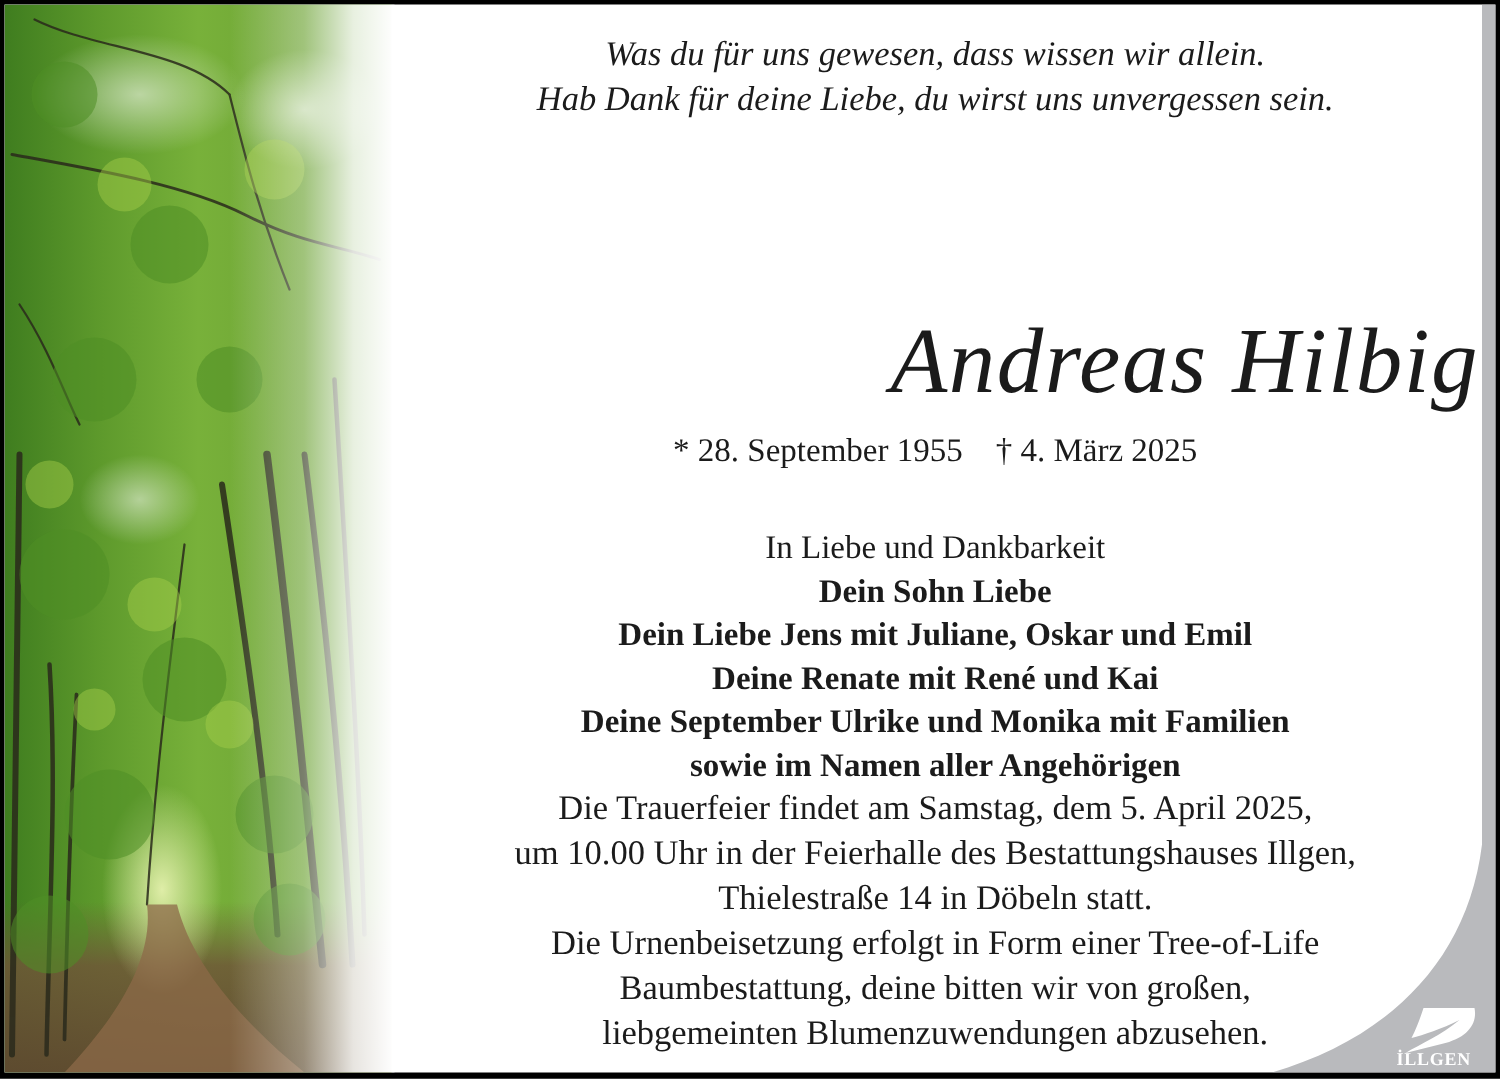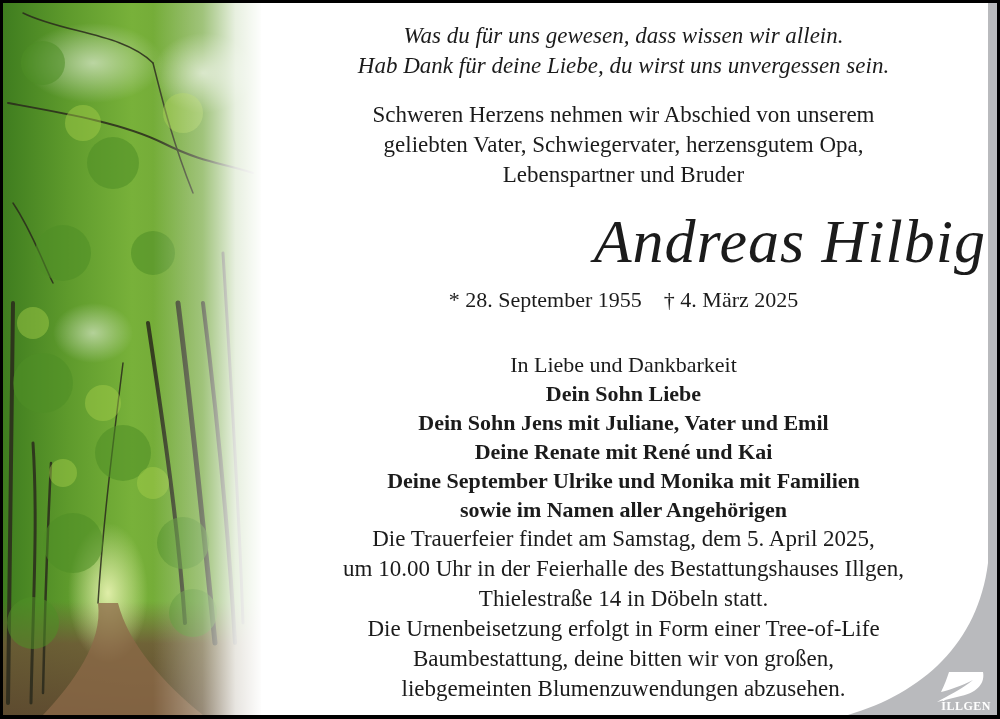--- a/index.html
+++ b/index.html
@@ -33,21 +33,21 @@
     .intro { position: absolute; left: 0; right: 0; top: 97px; font-size: 23px; line-height: 30px; }
     .name { position: absolute; left: 0; right: 0; top: 202px; font-style: italic; font-size: 62px; line-height: 72px; letter-spacing: 1px; text-align: right; }
     .dates { position: absolute; left: 0; right: 0; top: 283px; font-size: 22px; line-height: 28px; }
     .dates span { display: inline-block; }
     .dates .sep { width: 22px; }
     .mourners { position: absolute; left: 0; right: 0; top: 331px; font-size: 22px; line-height: 29px; margin-top: 16px; }
     .mourners .bold { font-weight: bold; }
     .service { position: absolute; left: 0; right: 0; top: 521px; font-size: 23px; line-height: 30px; }
     .logo { position: absolute; left: 928px; top: 665px; width: 60px; height: 46px; }
     .logo-text {
-      position: absolute; left: 0; bottom: 0; width: 60px; text-align: right;
+      position: absolute; left: 0; bottom: 0; width: 60px; text-align: left;
       font-family: "Liberation Serif", serif; font-size: 12px; letter-spacing: 0.5px; color: #ffffff; font-weight: bold;
     }
   </style>
 </head>
 <body>
 
 <div class="frame">
 
   <div class="photo">
     <svg width="258" height="712" viewBox="0 0 258 712">
@@ -93,36 +93,31 @@
   <svg class="gray-strip" width="994" height="712" viewBox="0 0 994 712">
     <path d="M985 0 L994 0 L994 712 L845 712 C 920 690, 975 640, 985 560 Z" fill="#b9babd"></path>
   </svg>
 
   <div class="content">
     <div class="verse">
       <div>Was du für uns gewesen, dass wissen wir allein.</div>
       <div>Hab Dank für deine Liebe, du wirst uns unvergessen sein.</div>
     </div>
 
-    <div class="intro">
-      <div>Schweren Herzens nehmen wir Abschied von unserem</div>
-      <div>geliebten Vater, Schwiegervater, herzensgutem Opa,</div>
-      <div>Lebenspartner und Bruder</div>
-    </div>
 
     <div class="name">Andreas Hilbig</div>
 
     <div class="dates">
       <span>* 28. September 1955</span><span class="sep"></span><span>† 4. März 2025</span>
     </div>
 
     <div class="mourners">
       <div>In Liebe und Dankbarkeit</div>
       <div class="bold">Dein Sohn Liebe</div>
-      <div class="bold">Dein Sohn Jens mit Juliane, Vater und Emil</div>
+      <div class="bold">Dein Liebe Jens mit Juliane, Oskar und Emil</div>
       <div class="bold">Deine Renate mit René und Kai</div>
       <div class="bold">Deine September Ulrike und Monika mit Familien</div>
       <div class="bold">sowie im Namen aller Angehörigen</div>
     </div>
 
     <div class="service">
       <div>Die Trauerfeier findet am Samstag, dem 5. April 2025,</div>
       <div>um 10.00 Uhr in der Feierhalle des Bestattungshauses Illgen,</div>
       <div>Thielestraße 14 in Döbeln statt.</div>
       <div>Die Urnenbeisetzung erfolgt in Form einer Tree-of-Life</div>

